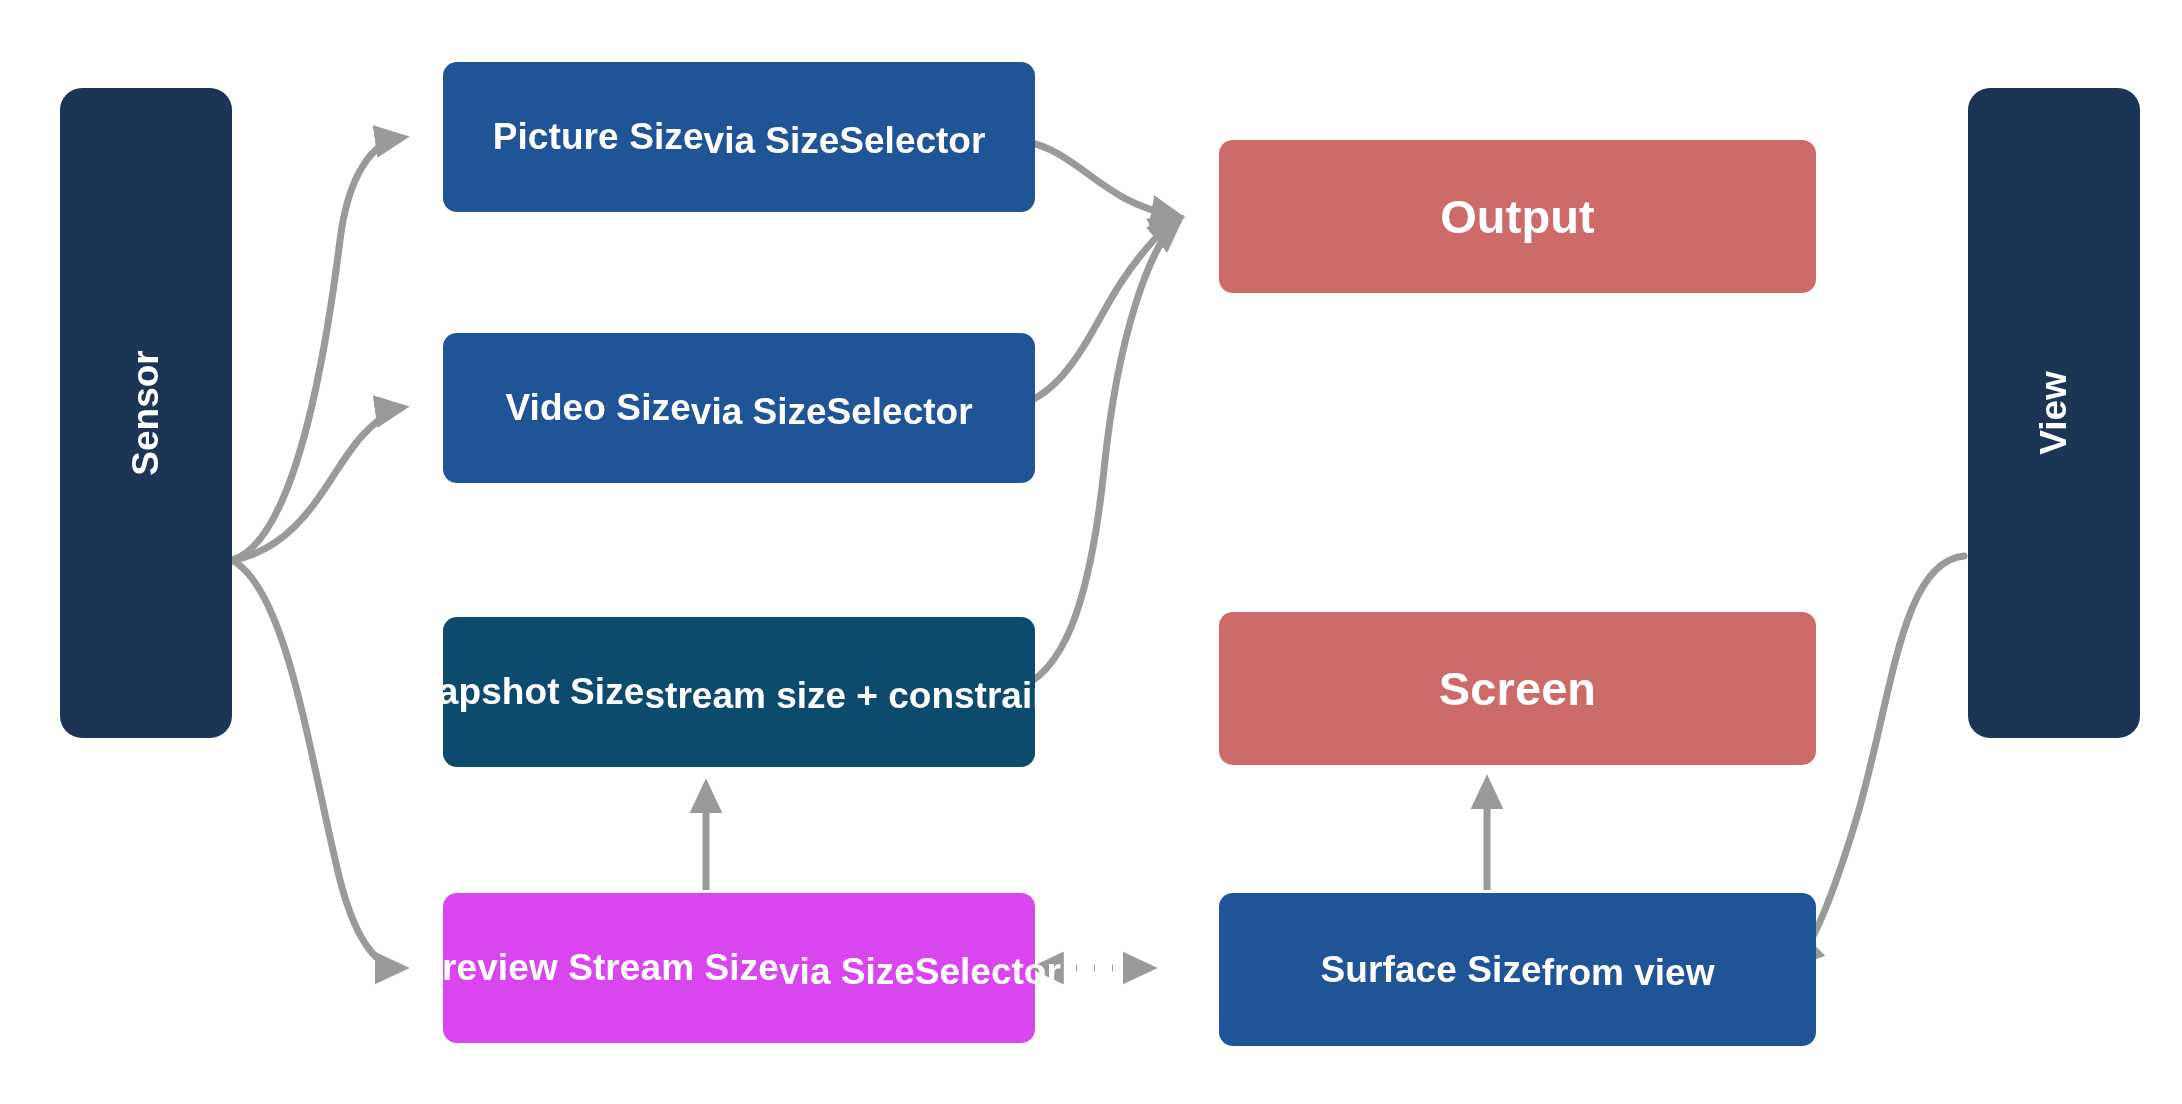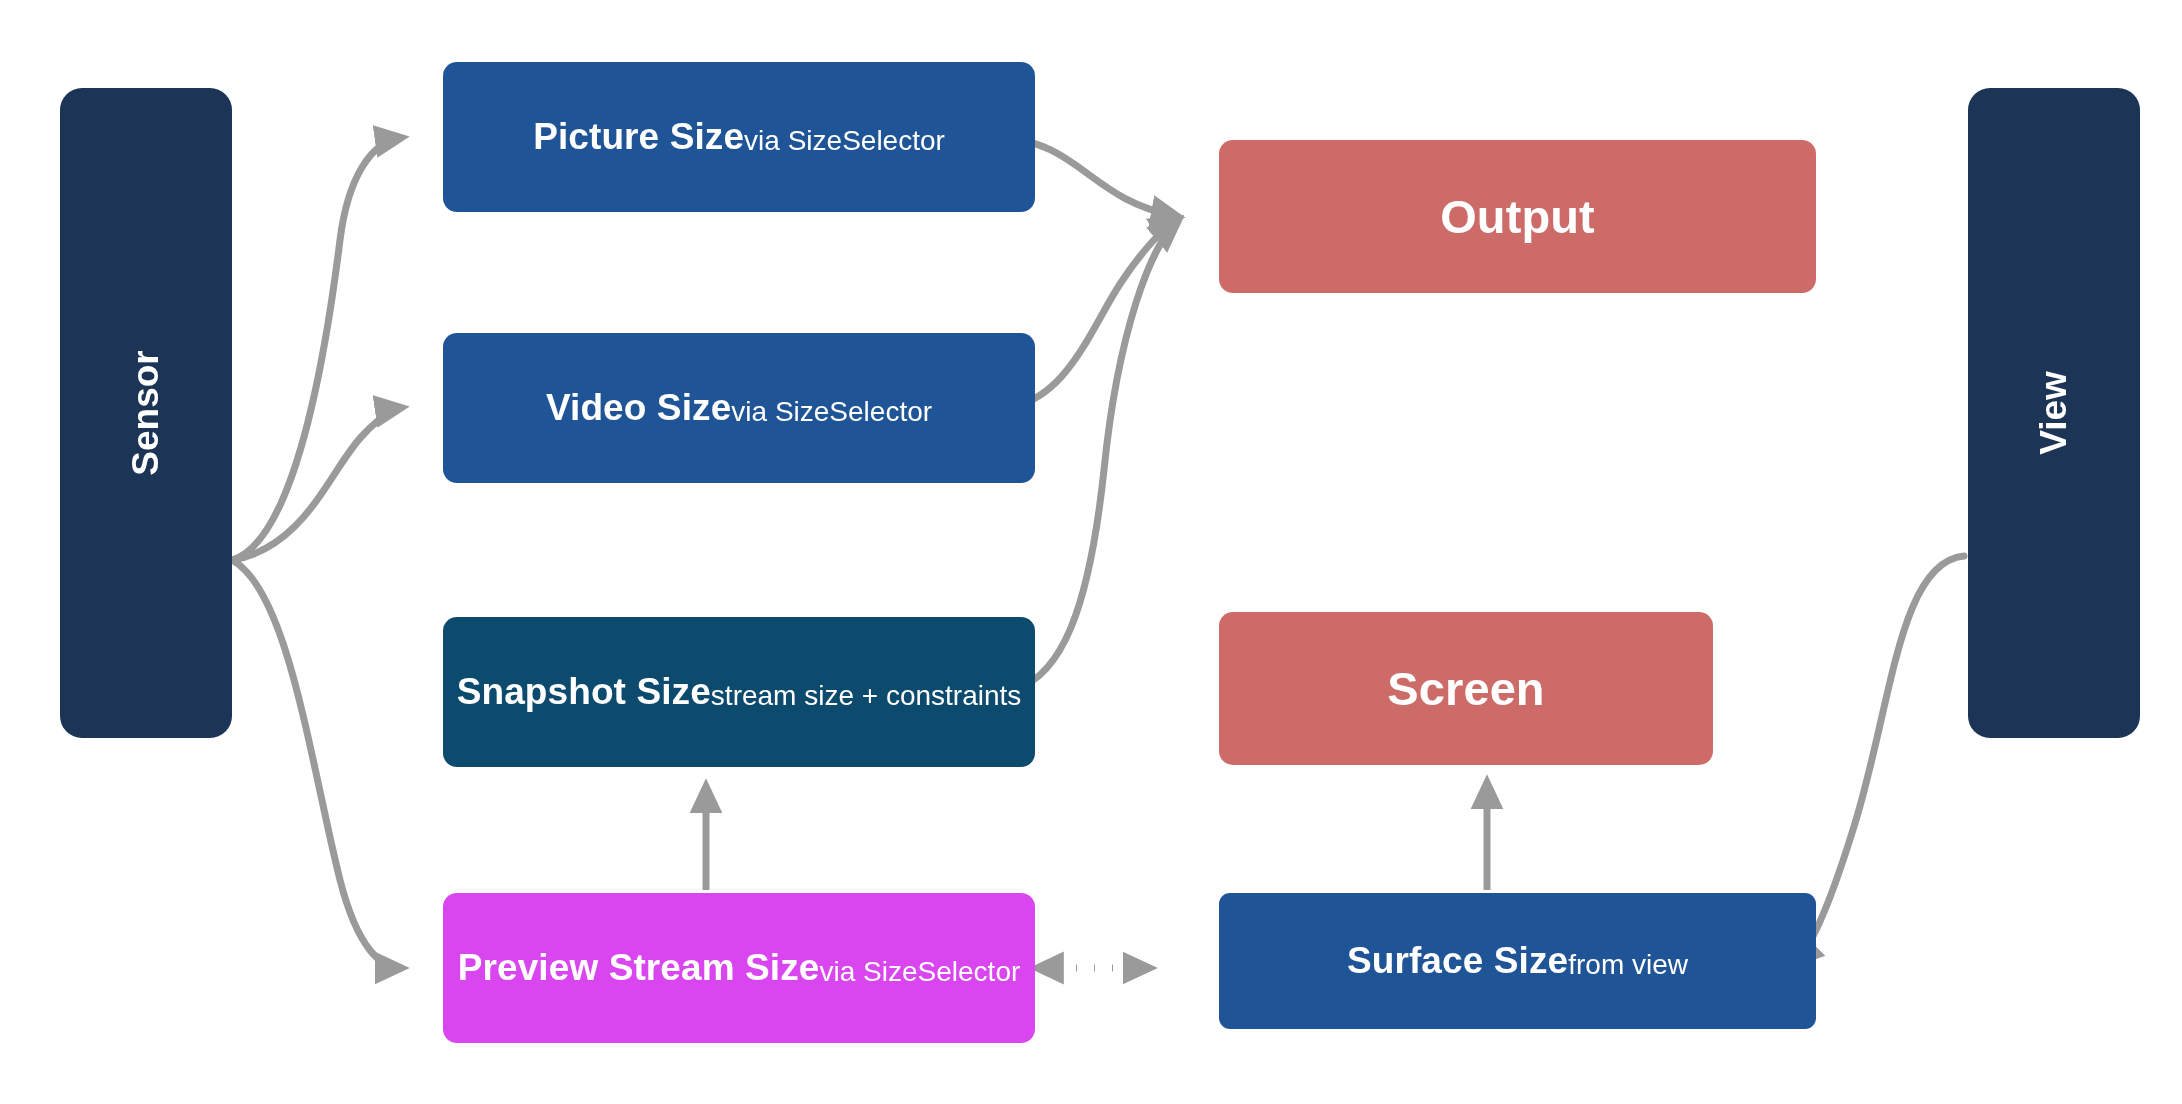--- a/index.html
+++ b/index.html
@@ -39,22 +39,22 @@
     line-height: 1.18;
     margin-left: 33px;
   }
   .node .title {
     font-weight: bold;
     font-size: 37px;
     letter-spacing: 0.1px;
     white-space: nowrap;
   }
   .node .subtitle {
-    font-weight: normal;
-    font-size: 28px;
+    font-weight: bold;
+    font-size: 37px;
     margin-top: 7px;
     white-space: nowrap;
   }
   .node.single .title {
     font-size: 47px;
   }
   
   .rail {
     position: absolute;
     box-sizing: border-box;
@@ -133,22 +133,22 @@
 
   <div class="node" style="left:410px; top:893px; width:592px; height:150px; background:#d946ef;">
     <span class="title">Preview Stream Size</span>
     <span class="subtitle">via SizeSelector</span>
   </div>
 
   <div class="node single" style="left:1186px; top:140px; width:597px; height:153px; background:#CC6B68;">
     <span class="title">Output</span>
   </div>
 
-  <div class="node single" style="left:1186px; top:612px; width:494px; height:153px; background:#CC6B68;">
+  <div class="node single" style="left:1186px; top:612px; width:597px; height:153px; background:#CC6B68;">
     <span class="title">Screen</span>
   </div>
 
-  <div class="node" style="left:1186px; top:893px; width:597px; height:136px; background:#1F5596;border-radius:11px;">
+  <div class="node" style="left:1186px; top:893px; width:597px; height:153px; background:#1F5596;">
     <span class="title">Surface Size</span>
     <span class="subtitle">from view</span>
   </div>
 
 </div>
 
 </body></html>

